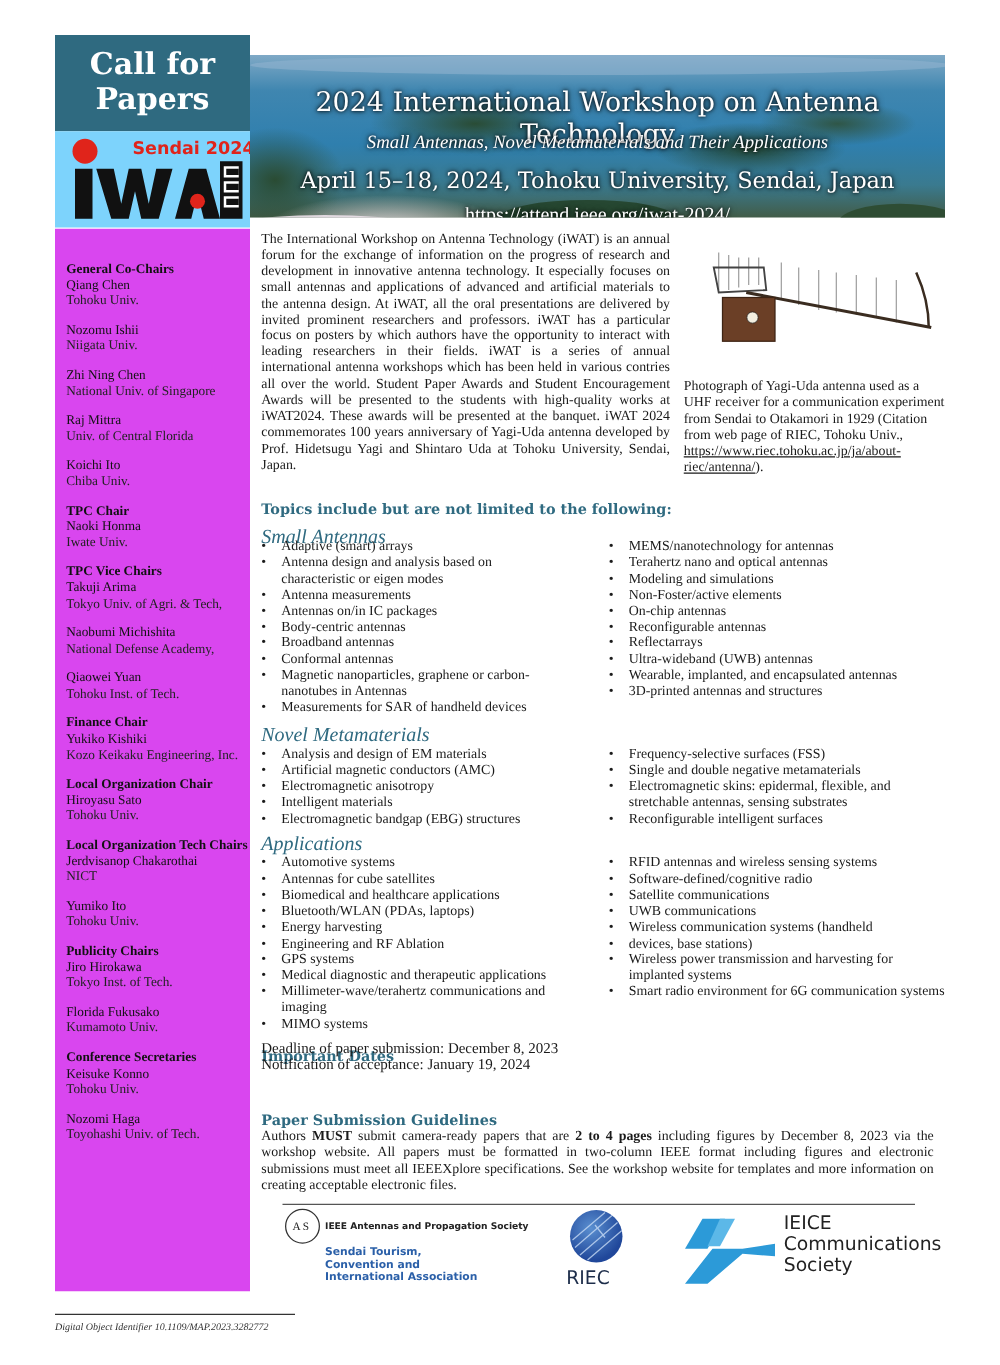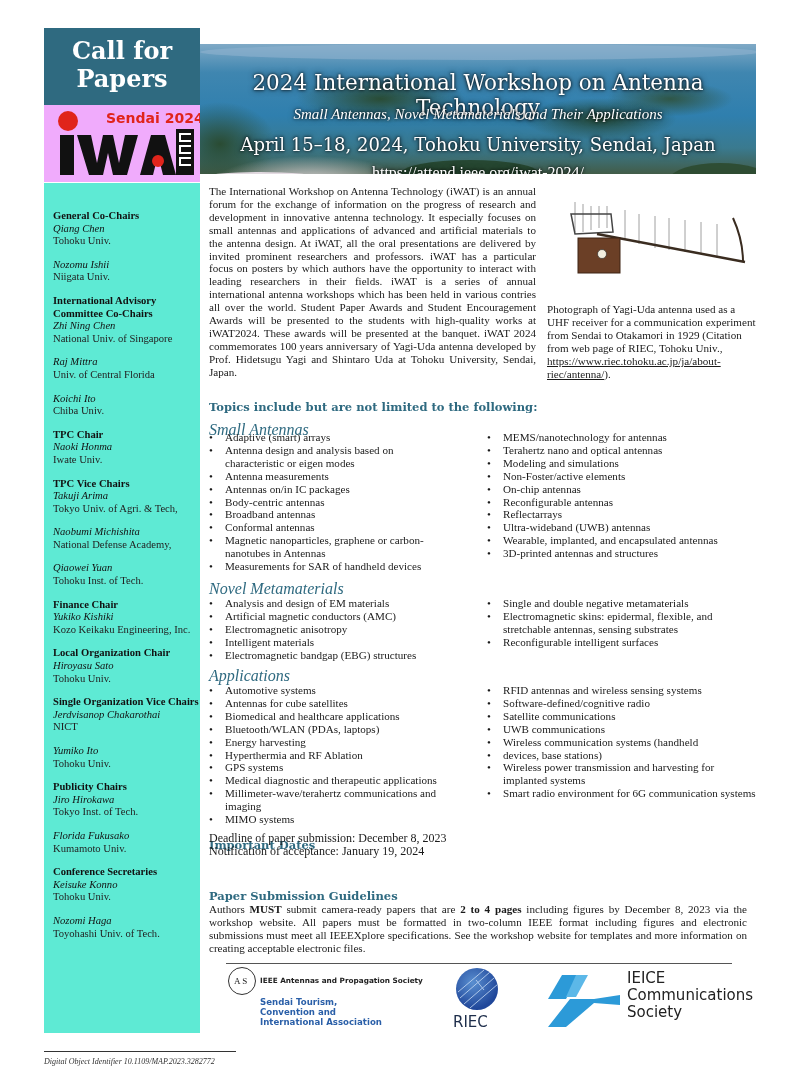--- a/index.html
+++ b/index.html
@@ -6,31 +6,31 @@
   html, body { width: 800px; height: 1092px; background: #ffffff; overflow: hidden; }
   body { position: relative; font-family: "Liberation Serif", "DejaVu Serif", serif; color: #1a1a1a; }
 
   
   .cfp-box {
     position: absolute; left: 44px; top: 28px; width: 156px; height: 77px;
     background: #2f6a80; color: #fff; text-align: center;
     font-family: "DejaVu Serif", serif; font-weight: bold; font-size: 24px; line-height: 28px;
     padding-top: 9px;
   }
-  .logo-area { position: absolute; left: 44px; top: 105px; width: 156px; height: 77px; background: #f0abfc; }
+  .logo-area { position: absolute; left: 44px; top: 105px; width: 156px; height: 77px; background: #7dd3fc; }
   .logo-area svg { position: absolute; left: 0; top: 0; }
 
   .sidebar {
     position: absolute; left: 44px; top: 183px; width: 156px; height: 850px;
-    background: #5eead4; padding: 27px 0 0 9px;
+    background: #d946ef; padding: 27px 0 0 9px;
     font-size: 10.6px; line-height: 12.6px;
   }
   .sb-group { margin-bottom: 11px; }
   .sb-role { font-weight: bold; color: #111; }
-  .sb-name { color: #111; font-style: italic; }
+  .sb-name { color: #111; }
   .sb-aff { color: #222; }
 
   
   .banner {
     position: absolute; left: 200px; top: 44px; width: 556px; height: 130px;
     overflow: hidden;
     background:
       radial-gradient(ellipse 140px 40px at 110px 140px, rgba(240,230,238,0.95), rgba(230,220,230,0) 70%),
       radial-gradient(ellipse 90px 30px at 300px 150px, rgba(235,225,235,0.85), rgba(230,220,230,0) 70%),
       radial-gradient(ellipse 120px 35px at 180px 55px, rgba(40,70,40,0.9), rgba(40,70,40,0) 70%),
@@ -124,21 +124,20 @@
 <div class="sidebar" id="committee">
     <div class="sb-role">General Co-Chairs</div>
     <div class="sb-group">
       <div class="sb-name">Qiang Chen</div>
       <div class="sb-aff">Tohoku Univ.</div>
     </div>
     <div class="sb-group">
       <div class="sb-name">Nozomu Ishii</div>
       <div class="sb-aff">Niigata Univ.</div>
     </div>
-    <div class="sb-role">International Advisory Committee Co-Chairs</div>
     <div class="sb-group">
       <div class="sb-name">Zhi Ning Chen</div>
       <div class="sb-aff">National Univ. of Singapore</div>
     </div>
     <div class="sb-group">
       <div class="sb-name">Raj Mittra</div>
       <div class="sb-aff">Univ. of Central Florida</div>
     </div>
     <div class="sb-group">
       <div class="sb-name">Koichi Ito</div>
@@ -165,21 +164,21 @@
     <div class="sb-role">Finance Chair</div>
     <div class="sb-group">
       <div class="sb-name">Yukiko Kishiki</div>
       <div class="sb-aff">Kozo Keikaku Engineering, Inc.</div>
     </div>
     <div class="sb-role">Local Organization Chair</div>
     <div class="sb-group">
       <div class="sb-name">Hiroyasu Sato</div>
       <div class="sb-aff">Tohoku Univ.</div>
     </div>
-    <div class="sb-role">Single Organization Vice Chairs</div>
+    <div class="sb-role">Local Organization Tech Chairs</div>
     <div class="sb-group">
       <div class="sb-name">Jerdvisanop Chakarothai</div>
       <div class="sb-aff">NICT</div>
     </div>
     <div class="sb-group">
       <div class="sb-name">Yumiko Ito</div>
       <div class="sb-aff">Tohoku Univ.</div>
     </div>
     <div class="sb-role">Publicity Chairs</div>
     <div class="sb-group">
@@ -273,33 +272,34 @@
 
 <div class="cat-title" style="top:580px">Novel Metamaterials</div>
 <ul class="topics col-left" style="top:597px">
     <li>Analysis and design of EM materials</li>
     <li>Artificial magnetic conductors (AMC)</li>
     <li>Electromagnetic anisotropy</li>
     <li>Intelligent materials</li>
     <li>Electromagnetic bandgap (EBG) structures</li>
   </ul>
 <ul class="topics col-right" style="top:597px">
+    <li>Frequency-selective surfaces (FSS)</li>
     <li>Single and double negative metamaterials</li>
     <li>Electromagnetic skins: epidermal, flexible, and stretchable antennas, sensing substrates</li>
     <li>Reconfigurable intelligent surfaces</li>
   </ul>
 
 <div class="cat-title" style="top:667px">Applications</div>
 <ul class="topics col-left" style="top:684px">
     <li>Automotive systems</li>
     <li>Antennas for cube satellites</li>
     <li>Biomedical and healthcare applications</li>
     <li>Bluetooth/WLAN (PDAs, laptops)</li>
     <li>Energy harvesting</li>
-    <li>Hyperthermia and RF Ablation</li>
+    <li>Engineering and RF Ablation</li>
     <li>GPS systems</li>
     <li>Medical diagnostic and therapeutic applications</li>
     <li>Millimeter-wave/terahertz communications and imaging</li>
     <li>MIMO systems</li>
   </ul>
 <ul class="topics col-right" style="top:684px">
     <li>RFID antennas and wireless sensing systems</li>
     <li>Software-defined/cognitive radio</li>
     <li>Satellite communications</li>
     <li>UWB communications</li>

